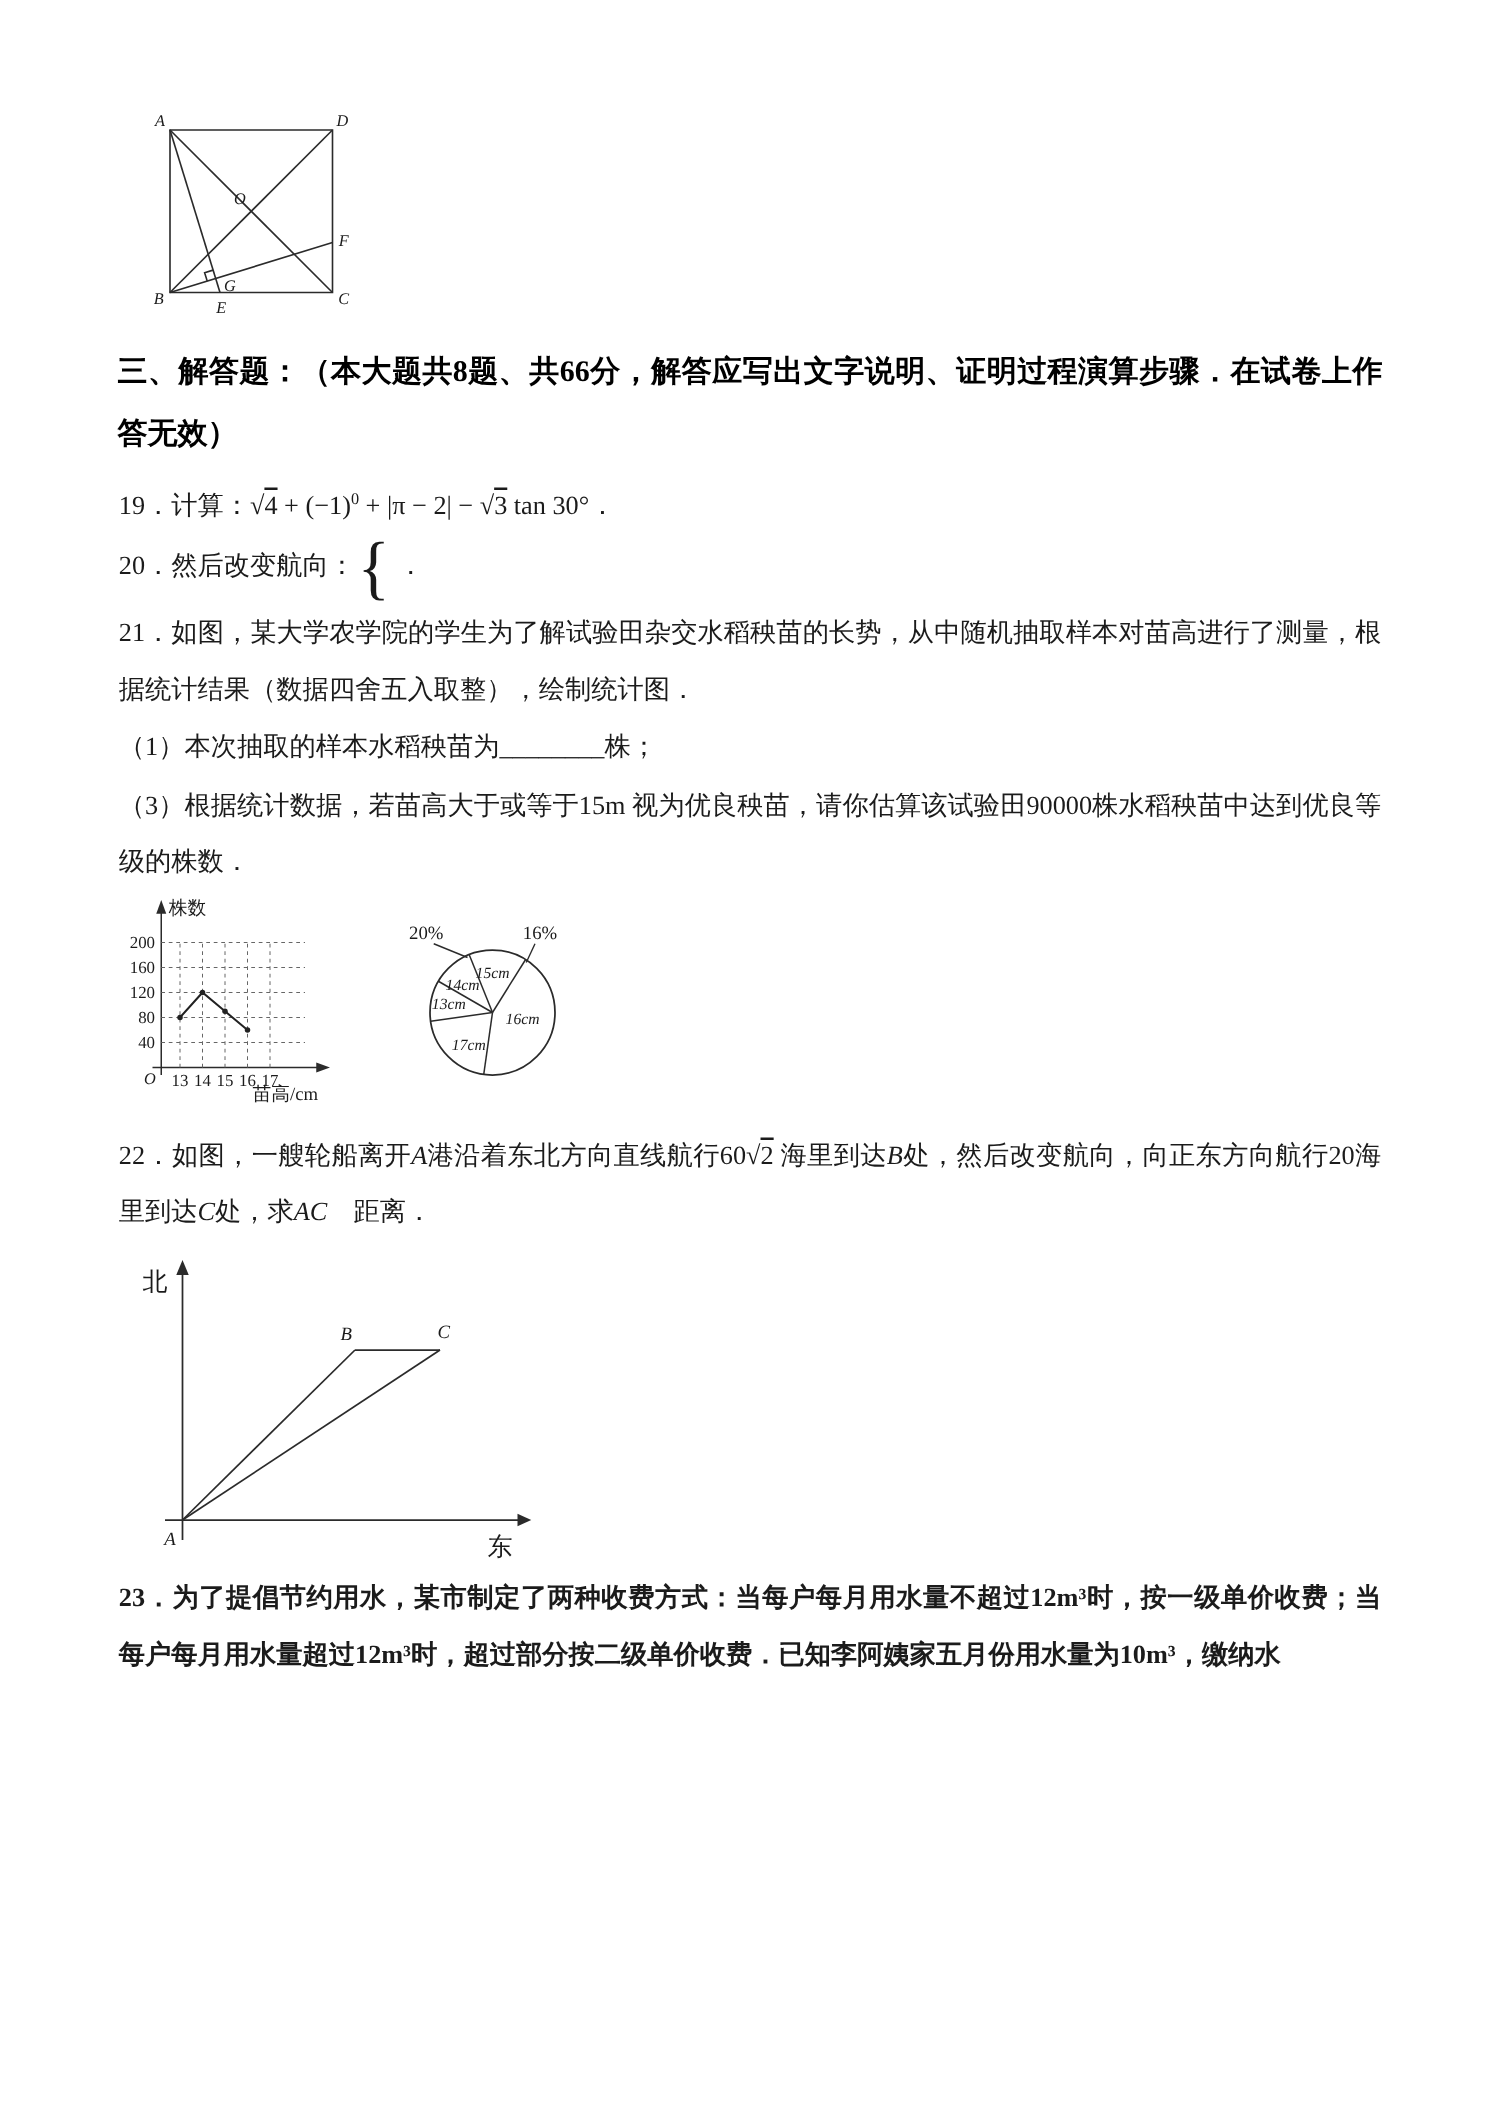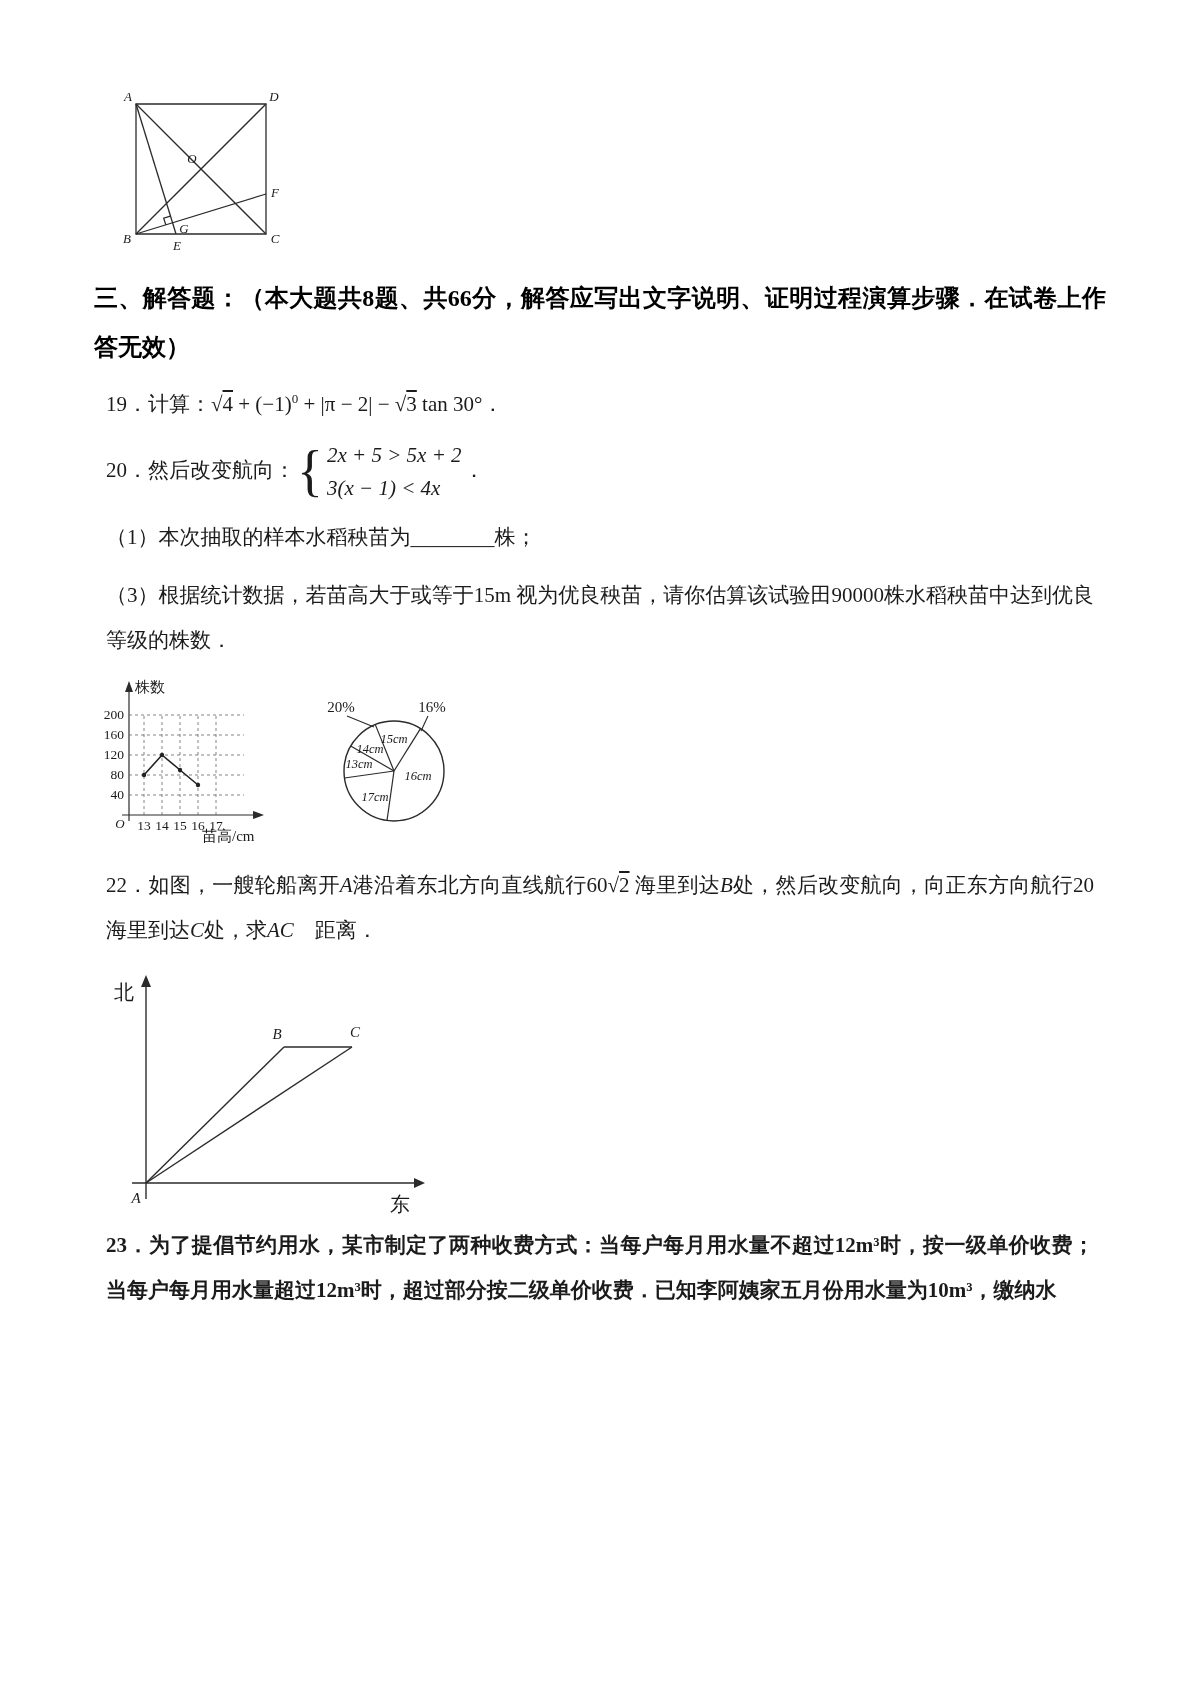--- a/index.html
+++ b/index.html
@@ -2,21 +2,21 @@
 <html><head>
 <meta charset="utf-8">
 <style>
   * { box-sizing: border-box; }
   html,body { margin:0; padding:0; }
   body {
     width:1200px; height:1698px; background:#ffffff; overflow:hidden;
     font-family:"Liberation Serif","DejaVu Serif",serif; color:#1b1b1b;
   }
   .content { padding:0 94px; }
-  .prob { font-size:21px; line-height:2.15; text-align:justify; margin:12px; }
+  .prob { font-size:21px; line-height:2.15; text-align:justify; margin:1px; }
   .section-header { font-size:24px; font-weight:bold; color:#000; line-height:2.05; text-align:justify; margin:16px 0 0 0; }
   .fig-square { margin:86px 0 0 12px; display:block; }
   .fig-charts { margin:2px 0 0 0; display:block; }
   .fig-nav { margin:6px 0 0 0; display:block; }
   .p19 { margin-top:10px; }
   .p20 { margin-top:2px; }
   .p21 { margin-top:6px; }
   .p22 { margin-top:10px; }
   .p23 { margin-top:8px;font-weight:bold; }
   .math { font-family:"Liberation Serif",serif; }
@@ -54,26 +54,23 @@
       <text x="86" y="77">O</text>
     </g>
   </svg>
 
   <p class="section-header">三、解答题：（本大题共8题、共66分，解答应写出文字说明、证明过程演算步骤．在试卷上作答无效）</p>
 
   <p class="prob p19"><span>19．</span><span>计算：</span><span class="math"><span>√</span><span class="rad">4</span><span> + (−1)</span><span class="sup">0</span><span> + |π − 2| − </span><span>√</span><span class="rad">3</span><span> tan 30°．</span></span></p>
 
   <p class="prob p20"><span>20．</span><span>然后改变航向：</span><span class="ineq-system">
         <span class="brace">{</span>
-        <span class="sys-rows">
-          <span class="row math">2x + 5 &gt; 5x + 2</span>
-          <span class="row math">3(x − 1) &lt; 4x</span>
-        </span>
       </span><span>．</span></p>
 
+  <p class="prob p21"><span>21．</span><span>如图，某大学农学院的学生为了解试验田杂交水稻秧苗的长势，从中随机抽取样本对苗高进行了测量，根据统计结果（数据四舍五入取整），绘制统计图．</span></p>
   <p class="prob">（1）本次抽取的样本水稻秧苗为________株；</p>
   <p class="prob">（3）根据统计数据，若苗高大于或等于15m 视为优良秧苗，请你估算该试验田90000株水稻秧苗中达到优良等级的株数．</p>
 
   <svg class="fig-charts" width="410" height="178" viewBox="0 0 410 178">
     <g>
       <g stroke="#2b2b2b" stroke-width="1.2">
         <line x1="35" y1="146" x2="35" y2="12"></line>
         <line x1="28" y1="140" x2="164" y2="140"></line>
       </g>
       <path d="M35,6 L31,17 L39,17 Z" fill="#2b2b2b"></path>

